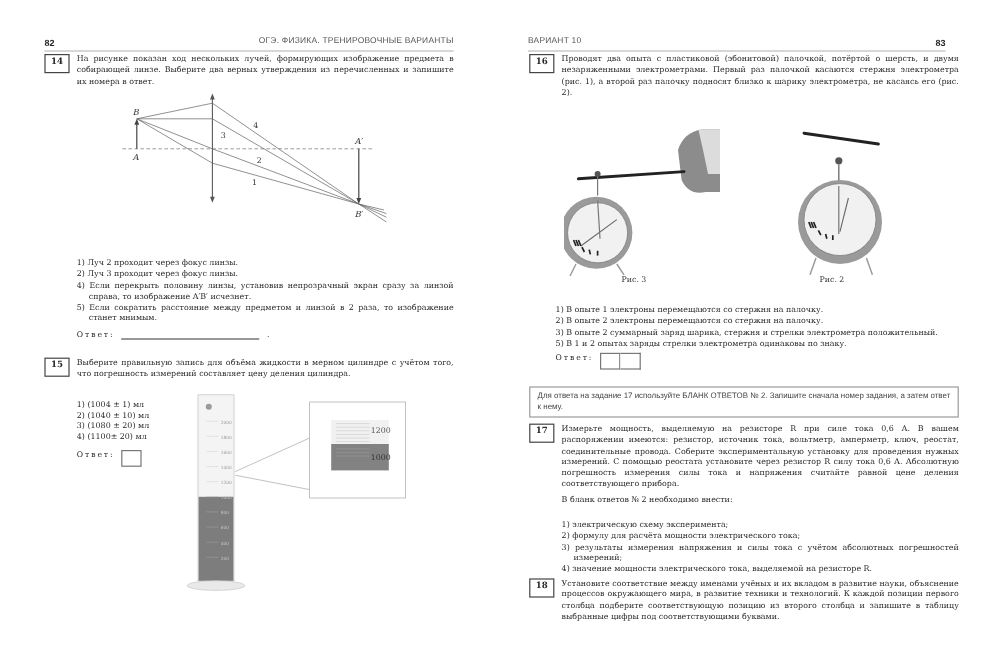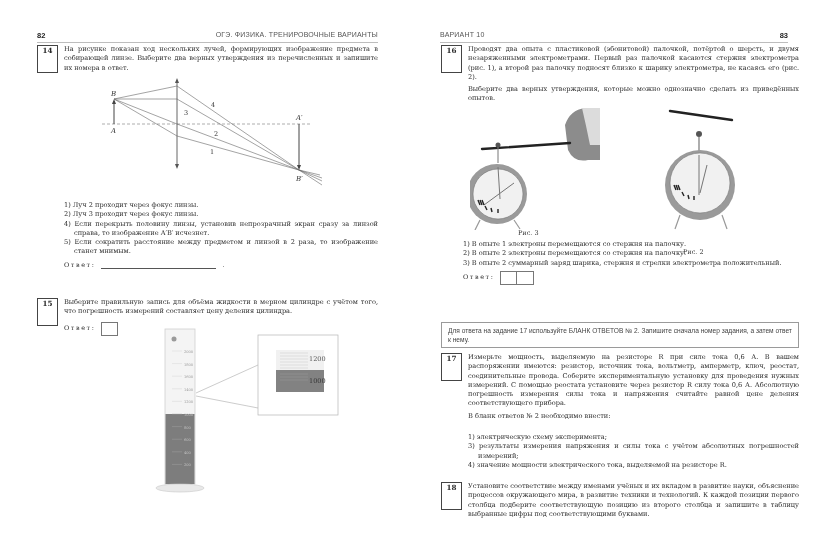--- a/index.html
+++ b/index.html
@@ -19,28 +19,28 @@
   .page-right .running-head { left: 30px; right: 32px; }
   .running-head .pnum { position: absolute; top: 0; font-weight: bold; font-size: 7.5px; color: #222; }
   .running-head .title { position: absolute; top: 0; letter-spacing: 0.2px; }
   .page-left .pnum { left: 0; }
   .page-left .title { right: 0; }
   .page-right .pnum { right: 0; }
   .page-right .title { left: 0; }
 
   .task { position: absolute; font-size: 6.6px; line-height: 9.3px; }
   .task-num {
-    position: absolute; left: 0; top: 0; width: 21px; height: 28px;
+    position: absolute; left: 0; top: 0; width: 21px; height: 16px;
     border: 1px solid #444; font-weight: bold; font-size: 7.2px; text-align: center; line-height: 10px;
   }
   .task-body { margin-left: 27px; text-align: justify; }
   .task-body p { margin-bottom: 3px; }
-  .options { list-style: none; margin-top: 2px; }
+  .options { list-style: none; margin-top: 16px; }
   .options li { padding-left: 10px; text-indent: -10px; }
-  .answer-line { margin-top: 4px; display: flex; align-items: center; gap: 6px; letter-spacing: 1.6px; font-size: 6.4px; }
+  .answer-line { margin-top: 4px; display: flex; align-items: flex-start; gap: 6px; letter-spacing: 1.6px; font-size: 6.4px; }
   .answer-underline { width: 115px; height: 8px; border-bottom: 1px solid #555; }
   .answer-box { width: 17px; height: 14px; border: 1px solid #777; background: #fff; }
   .answer-cells { display: flex; }
   .answer-cells .answer-box + .answer-box { border-left: none; }
 
   .notice {
     position: absolute; left: 441px; top: 322px; width: 358px;
     border: 1px solid #9a9a9a; padding: 3px 6px;
     font-family: "Liberation Sans", sans-serif; font-size: 6.6px; line-height: 9px; color: #444;
   }
@@ -107,20 +107,26 @@
       <span class="answer-underline"></span>
       <span>.</span>
     </div>
   </div>
 </div>
 
 <div class="task" style="left:37px; top:298px; width:341px;">
   <div class="task-num">15</div>
   <div class="task-body">
     <p>Выберите правильную запись для объёма жидкости в мерном цилиндре с учётом того, что погрешность измерений составляет цену деления цилиндра.</p>
+    <ul class="options" style="width:90px;">
+      <li>1) (1004 ± 1) мл</li>
+      <li>2) (1040 ± 10) мл</li>
+      <li>3) (1080 ± 20) мл</li>
+      <li>4) (1100± 20) мл</li>
+    </ul>
     <div class="answer-line" style="margin-top:5px;">
       <span>Ответ:</span>
       <span class="answer-box"></span>
     </div>
   </div>
 </div>
 
 <svg style="position:absolute; left:150px; top:325px;" width="190" height="175" viewBox="0 0 190 175">
 
   <rect x="15" y="4" width="30" height="155" fill="#f4f4f4" stroke="#cfcfcf" stroke-width="0.8"></rect>
@@ -180,21 +186,20 @@
   <div class="running-head">
     <span class="title">ВАРИАНТ 10</span>
     <span class="pnum">83</span>
   </div>
 </div>
 
 <div class="task" style="left:441px; top:45px; width:358px;">
   <div class="task-num">16</div>
   <div class="task-body">
     <p>Проводят два опыта с пластиковой (эбонитовой) палочкой, потёртой о шерсть, и двумя незаряженными электрометрами. Первый раз палочкой касаются стержня электрометра (рис. 1), а второй раз палочку подносят близко к шарику электрометра, не касаясь его (рис. 2).</p>
-    <p>Выберите два верных утверждения, которые можно однозначно сделать из приведённых опытов.</p>
   </div>
 </div>
 
 <svg style="position:absolute; left:470px; top:105px;" width="130" height="125" viewBox="0 0 130 125">
 
   <path d="M95,20 Q100,5 115,3 L130,3 L130,55 L118,55 Q104,58 98,45 Z" fill="#8c8c8c"></path>
   <path d="M112,3 L130,3 L130,40 L120,40 Q116,20 112,3 Z" fill="#dcdcdc"></path>
 
   <line x1="12" y1="44" x2="100" y2="38" stroke="#222" stroke-width="2.4" stroke-linecap="round"></line>
 
@@ -230,48 +235,50 @@
     <line x1="14" y1="80" x2="16" y2="85"></line>
       <line x1="16" y1="80" x2="18" y2="85"></line>
     <line x1="18" y1="80" x2="20" y2="85"></line>
       <line x1="22" y1="87" x2="24" y2="91"></line>
     <line x1="28" y1="90" x2="29" y2="94"></line>
       <line x1="34" y1="91" x2="34" y2="95"></line>
   </g>
   <line x1="20" y1="110" x2="15" y2="124" stroke="#999" stroke-width="1.2"></line>
   <line x1="62" y1="110" x2="67" y2="124" stroke="#999" stroke-width="1.2"></line>
 </svg>
-<div class="fig-caption" style="left:683px; top:229px;margin-top:19px;">Рис. 2</div>
+<div class="fig-caption" style="left:683px; top:229px;">Рис. 2</div>
 
 <div class="task" style="left:441px; top:238px; width:358px;">
   <div class="task-body" style="margin-left:22px;">
     <ul class="options">
       <li>1) В опыте 1 электроны перемещаются со стержня на палочку.</li>
       <li>2) В опыте 2 электроны перемещаются со стержня на палочку.</li>
       <li>3) В опыте 2 суммарный заряд шарика, стержня и стрелки электрометра положительный.</li>
+      <li>5) В 1 и 2 опытах заряды стрелки электрометра одинаковы по знаку.</li>
     </ul>
     <div class="answer-line" style="margin-top:3px;">
       <span>Ответ:</span>
       <span class="answer-cells">
         <span class="answer-box"></span>
         <span class="answer-box"></span>
       </span>
     </div>
   </div>
 </div>
 
 <div class="notice">Для ответа на задание 17 используйте БЛАНК ОТВЕТОВ № 2. Запишите сначала номер задания, а затем ответ к нему.</div>
 
 <div class="task" style="left:441px; top:353px; width:358px;">
   <div class="task-num">17</div>
   <div class="task-body">
     <p>Измерьте мощность, выделяемую на резисторе R при силе тока 0,6 А. В вашем распоряжении имеются: резистор, источник тока, вольтметр, амперметр, ключ, реостат, соединительные провода. Соберите экспериментальную установку для проведения нужных измерений. С помощью реостата установите через резистор R силу тока 0,6 А. Абсолютную погрешность измерения силы тока и напряжения считайте равной цене деления соответствующего прибора.</p>
     <p style="margin-bottom:12px;">В бланк ответов № 2 необходимо внести:</p>
     <ul class="options" style="margin-top:4px;">
       <li>1) электрическую схему эксперимента;</li>
+      <li>2) формулу для расчёта мощности электрического тока;</li>
       <li>3) результаты измерения напряжения и силы тока с учётом абсолютных погрешностей измерений;</li>
       <li>4) значение мощности электрического тока, выделяемой на резисторе R.</li>
     </ul>
   </div>
 </div>
 
 <div class="task" style="left:441px; top:482px; width:358px;">
   <div class="task-num">18</div>
   <div class="task-body">
     <p>Установите соответствие между именами учёных и их вкладом в развитие науки, объяснение процессов окружающего мира, в развитие техники и технологий. К каждой позиции первого столбца подберите соответствующую позицию из второго столбца и запишите в таблицу выбранные цифры под соответствующими буквами.</p>

